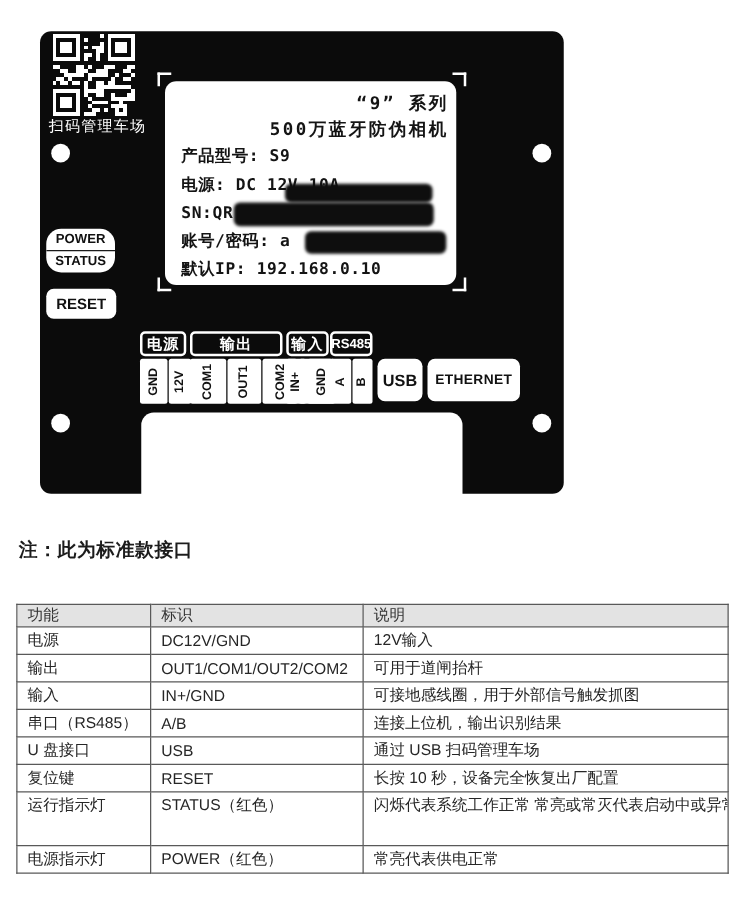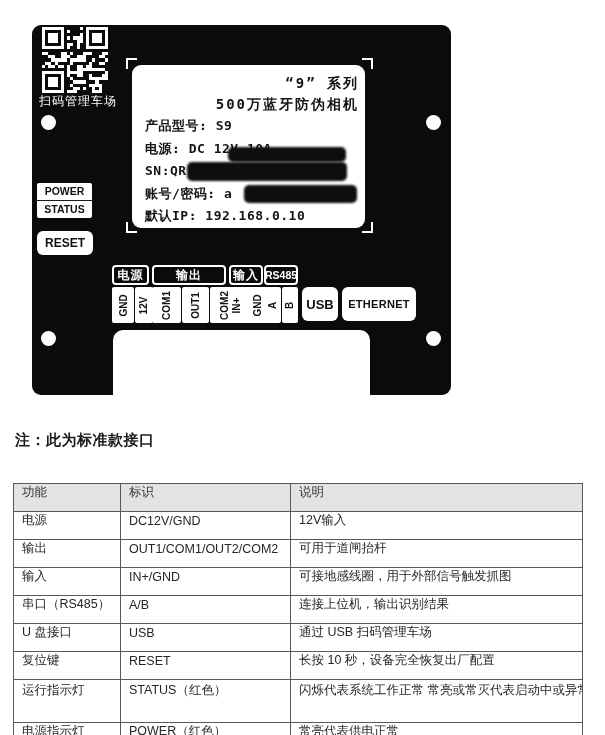--- a/index.html
+++ b/index.html
@@ -25,21 +25,21 @@
     color:#fff; font-size:12px; letter-spacing:1px; white-space:nowrap;
   }
   .hole { position:absolute; width:15px; height:15px; border-radius:50%; background:#fff; }
   .h-tl { left:9px;  top:90px; }
   .h-tr { left:394px; top:90px; }
   .h-bl { left:9px;  top:306px; }
   .h-br { left:394px; top:306px; }
 
   .led-block {
     position:absolute; left:5px; top:158px; width:55px; height:35px;
-    background:#fff; border-radius:2px; overflow:hidden; color:#111;
+    background:#fff; border-radius:12px; overflow:hidden; color:#111;
   }
   .led { height:17px; line-height:17px; text-align:center; font-size:10.5px; font-weight:bold; }
   .led + .led { border-top:1.5px solid #1a1a1a;text-align:center; }
   .reset-btn {
     position:absolute; left:5px; top:206px; width:56px; height:24px;
     background:#fff; border-radius:6px; color:#111; text-align:center;
     line-height:24px; font-size:12px; font-weight:bold;
   }
 
   
@@ -89,21 +89,21 @@
   .note {
     position:absolute; left:15px; top:431px; font-size:15px; font-weight:700;
     color:#1c1c1c; letter-spacing:0.5px;
   }
   table.spec {
     position:absolute; left:13px; top:483px; width:569px;
     border-collapse:collapse; table-layout:fixed;
   }
   table.spec td {
     border:1px solid #595959; font-size:12.5px; color:#262626;
-    padding:0 6px 10px 8px; vertical-align:middle; overflow:hidden; white-space:nowrap;
+    padding:0 6px 0 8px; vertical-align:middle; overflow:hidden; white-space:nowrap;
   }
   tr.h td { background:#e3e3e3; height:17px; color:#333; }
   tr.r td { height:22px; }
   tr.d td { height:43px; }
   td.preline { white-space:pre-line; line-height:21px; }
 </style>
 </head>
 <body>
 
 <div class="page">

